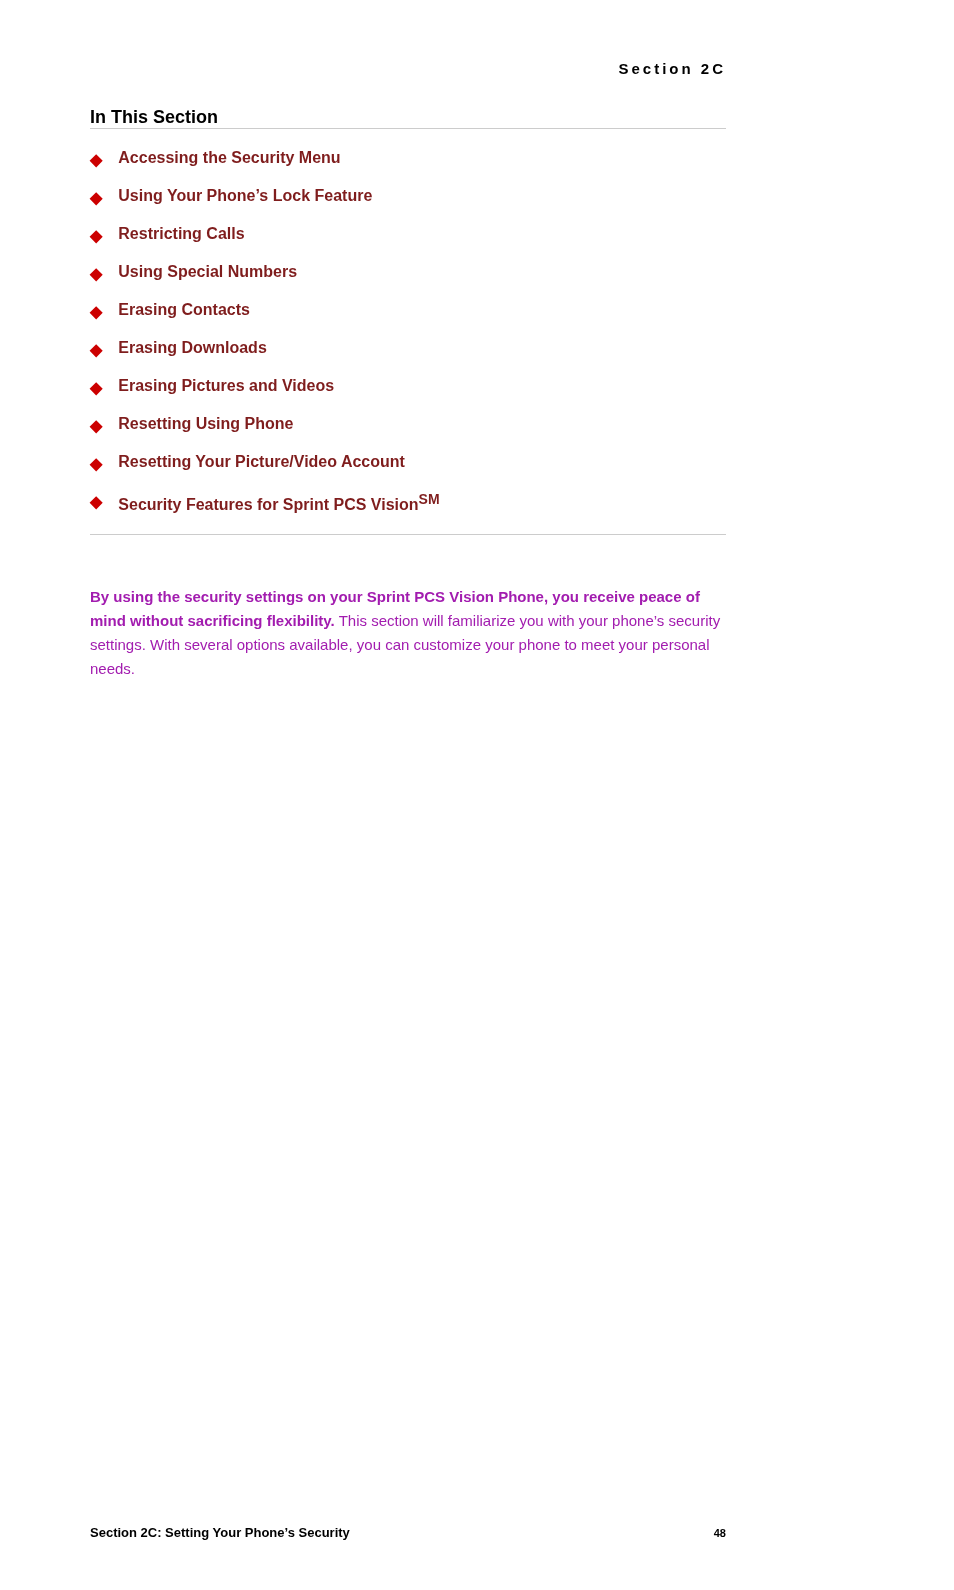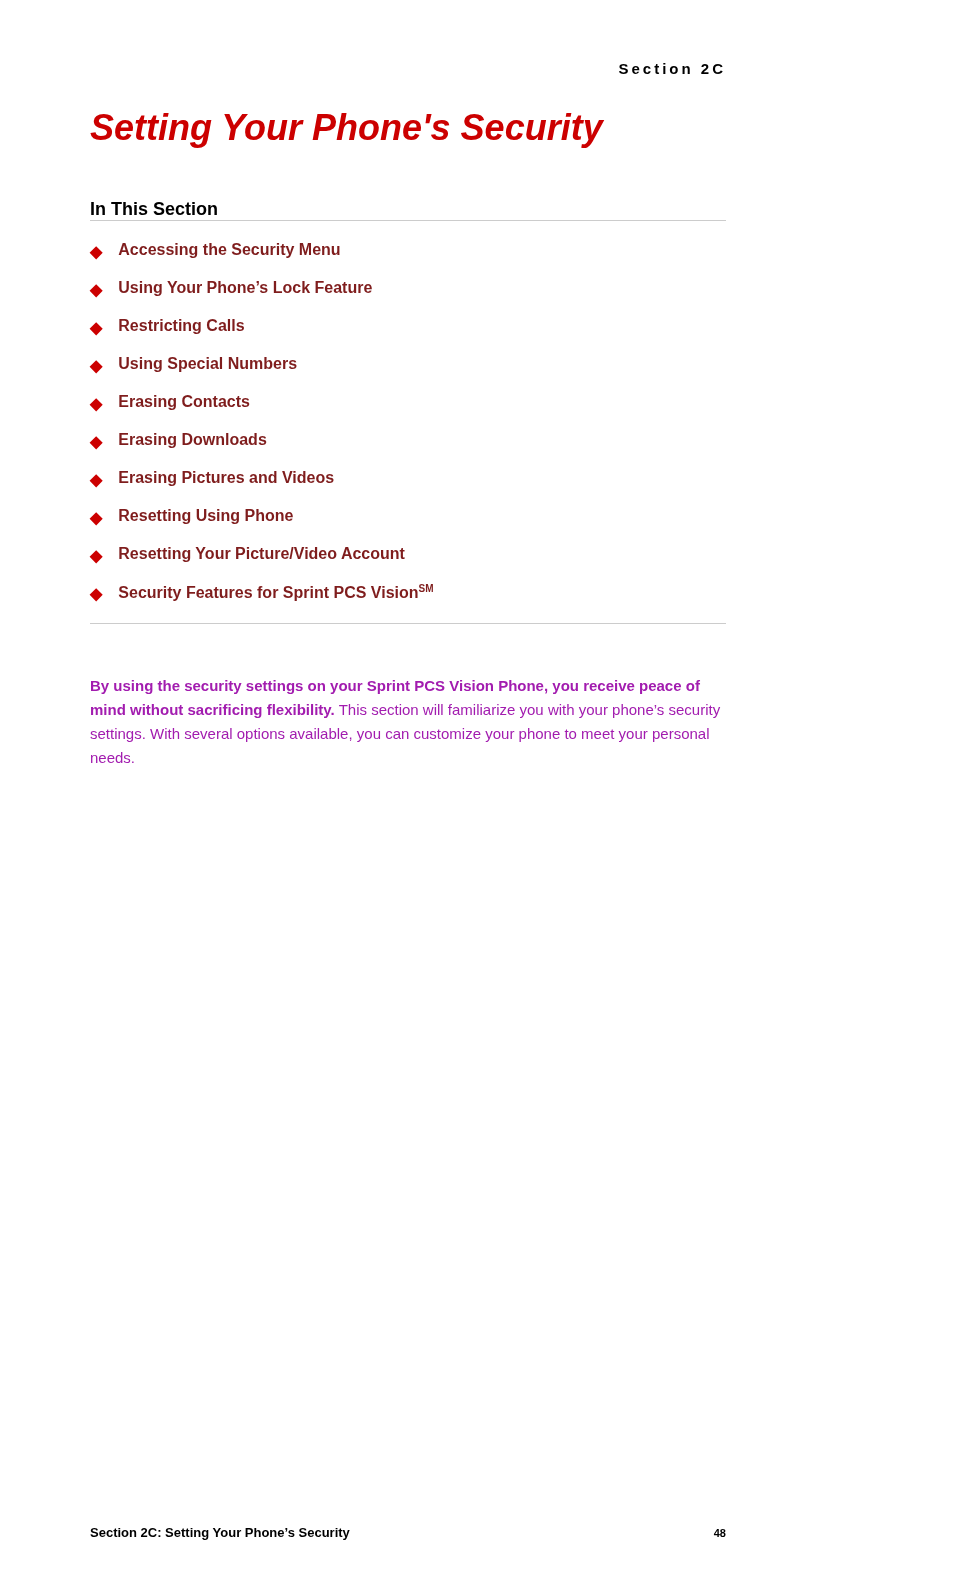--- a/index.html
+++ b/index.html
@@ -86,21 +86,21 @@
       flex-shrink: 0;
     }
 
     .toc-item-text {
       font-weight: bold;
       font-size: 16px;
       color: #7f1d1d;
     }
 
     .superscript {
-      font-size: 10px;
+      font-size: 14px;
       vertical-align: super;
       text-align: right;
     }
 
     .body-text-block {
       margin-top: 50px;
       font-size: 15px;
       line-height: 1.6;
       color: #a21caf;
     }
@@ -138,21 +138,20 @@
       color: #000000;
     }
   </style>
 </head>
 <body>
 
 <div class="page-container">
 
   <div class="section-label">Section 2C</div>
 
-  <h1 class="page-title">Setting Your Phone's Security</h1>
 
   <div class="section-heading">In This Section</div>
 
   <hr class="divider">
 
   <ul class="toc-list">
 
     <li class="toc-item">
       <span class="bullet-diamond">◆</span>
       <span class="toc-item-text">Accessing the Security Menu</span>

